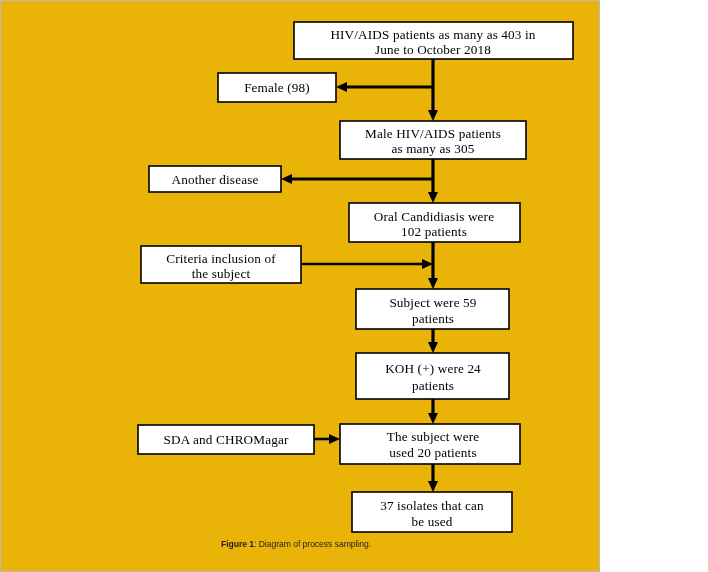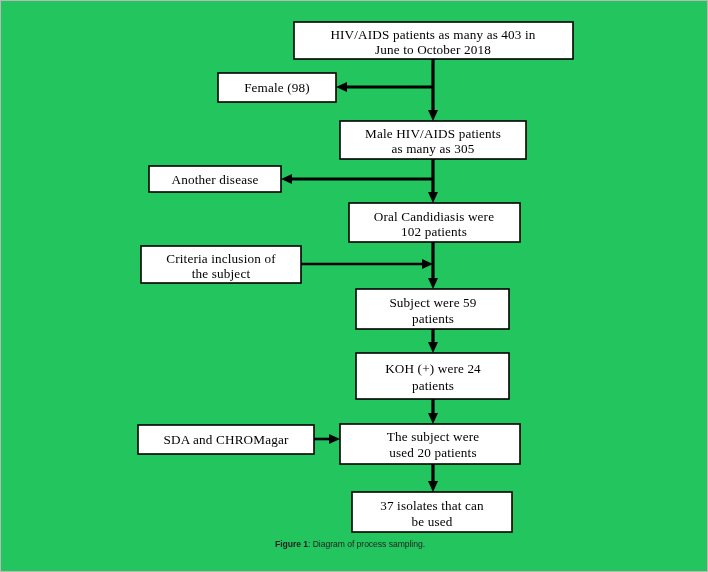--- a/index.html
+++ b/index.html
@@ -9,23 +9,23 @@
   }
   body {
     width: 708px;
     height: 572px;
     font-family: "Liberation Serif", "DejaVu Serif", serif;
     overflow: hidden;
   }
   #figure-frame {
     position: relative;
     box-sizing: border-box;
-    width: 708px;
+    width: 600px;
     height: 572px;
-    background: #22c55e;
+    background: #eab308;
     border: 1px solid #b9b9b9;
   }
   #flow-svg {
     position: absolute;
     left: 0;
     top: 0;
   }
   .flow-box {
     fill: #ffffff;
     stroke: #000000;

